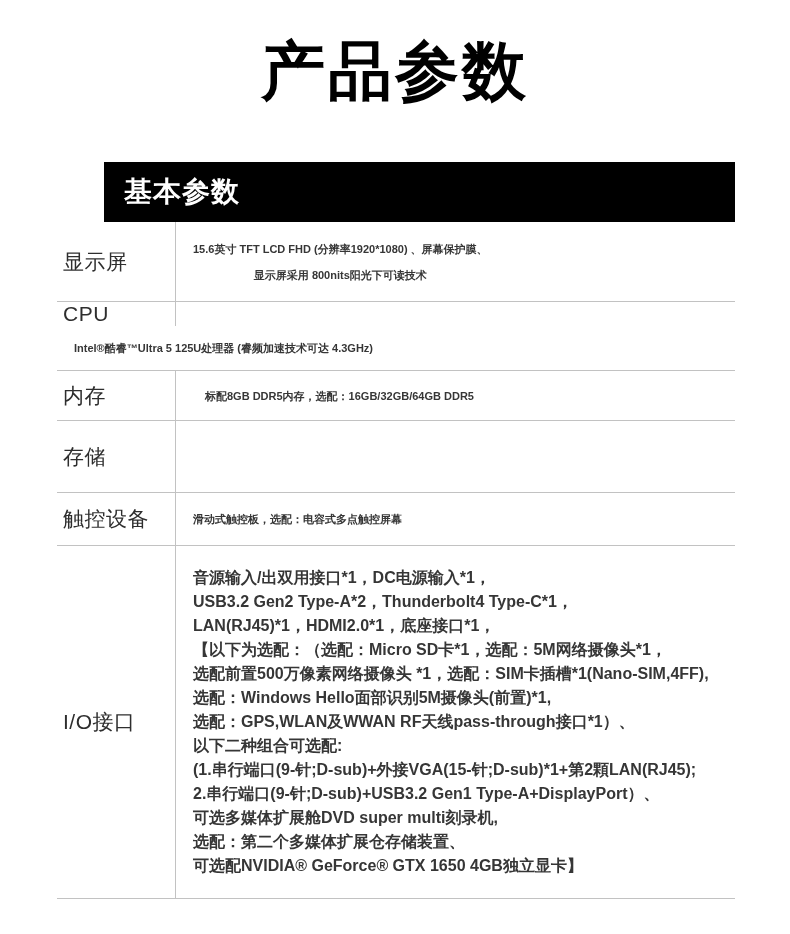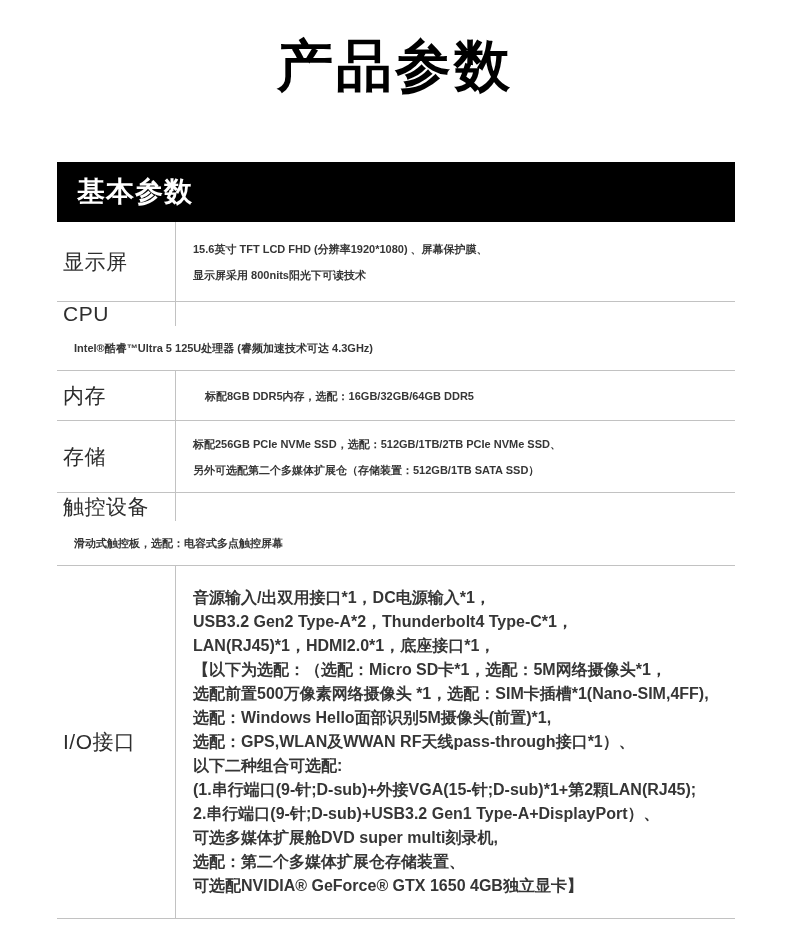--- a/index.html
+++ b/index.html
@@ -10,21 +10,21 @@
     font-family: "Liberation Sans", "DejaVu Sans", sans-serif;
     position: relative;
     overflow: hidden;
   }
   .page-title {
     position: absolute;
     top: 30px;
     left: 0;
     right: 0;
     text-align: center;
-    font-size: 56px;
+    font-size: 64px;
     font-weight: 900;
     color: #000000;
     letter-spacing: 3px;
     line-height: 1.3;
   }
   .spec-table {
     position: absolute;
     left: 57px;
     top: 162px;
     width: 678px;
@@ -32,20 +32,21 @@
   .section-header {
     height: 60px;
     background: #000000;
     color: #ffffff;
     display: flex;
     align-items: center;
     padding-left: 20px;
     font-size: 28px;
     font-weight: 700;
     letter-spacing: 1px;
+    margin-left: 47px;
   }
   .spec-row {
     display: flex;
     border-bottom: 1px solid #c2c2c2;
     background: #ffffff;
   }
   .label-cell {
     width: 119px;
     flex: none;
     display: flex;
@@ -61,25 +62,25 @@
     flex: 1;
     display: flex;
     align-items: center;
     padding: 9px 8px 9px 17px;
     font-size: 11px;
     font-weight: 600;
     color: #363636;
     line-height: 26px;
     white-space: pre-line;
   }
-  .row-display  { min-height: 80px; }
+  .row-display  { min-height: 80px; text-align: center; }
   .row-cpu      { min-height: 50px; flex-direction: column; }
   .row-memory   { min-height: 50px; gap: 12px; }
   .row-storage  { min-height: 72px; }
-  .row-touch    { min-height: 53px; flex-direction: column; }
+  .row-touch    { min-height: 53px; }
   .row-keyboard { min-height: 50px; }
   .row-io       { min-height: 353px; }
   .row-io .value-cell {
     align-items: flex-start;
     padding-top: 20px;
     padding-bottom: 18px;
     line-height: 24px;
     font-size: 16px;
   }
 </style>
@@ -104,22 +105,20 @@
     <div class="value-cell">Intel®酷睿™Ultra 5 125U处理器 (睿频加速技术可达 4.3GHz)</div>
   </div>
 
   <div class="spec-row row-memory">
     <div class="label-cell">内存</div>
     <div class="value-cell">标配8GB DDR5内存，选配：16GB/32GB/64GB DDR5</div>
   </div>
 
   <div class="spec-row row-storage">
     <div class="label-cell">存储</div>
-    <div class="value-cell">标配256GB PCIe NVMe SSD，选配：512GB/1TB/2TB PCIe NVMe SSD、
-另外可选配第二个多媒体扩展仓（存储装置：512GB/1TB SATA SSD）</div>
   </div>
 
   <div class="spec-row row-touch">
     <div class="label-cell">触控设备</div>
     <div class="value-cell">滑动式触控板，选配：电容式多点触控屏幕</div>
   </div>
 
 
   <div class="spec-row row-io">
     <div class="label-cell">I/O接口</div>

